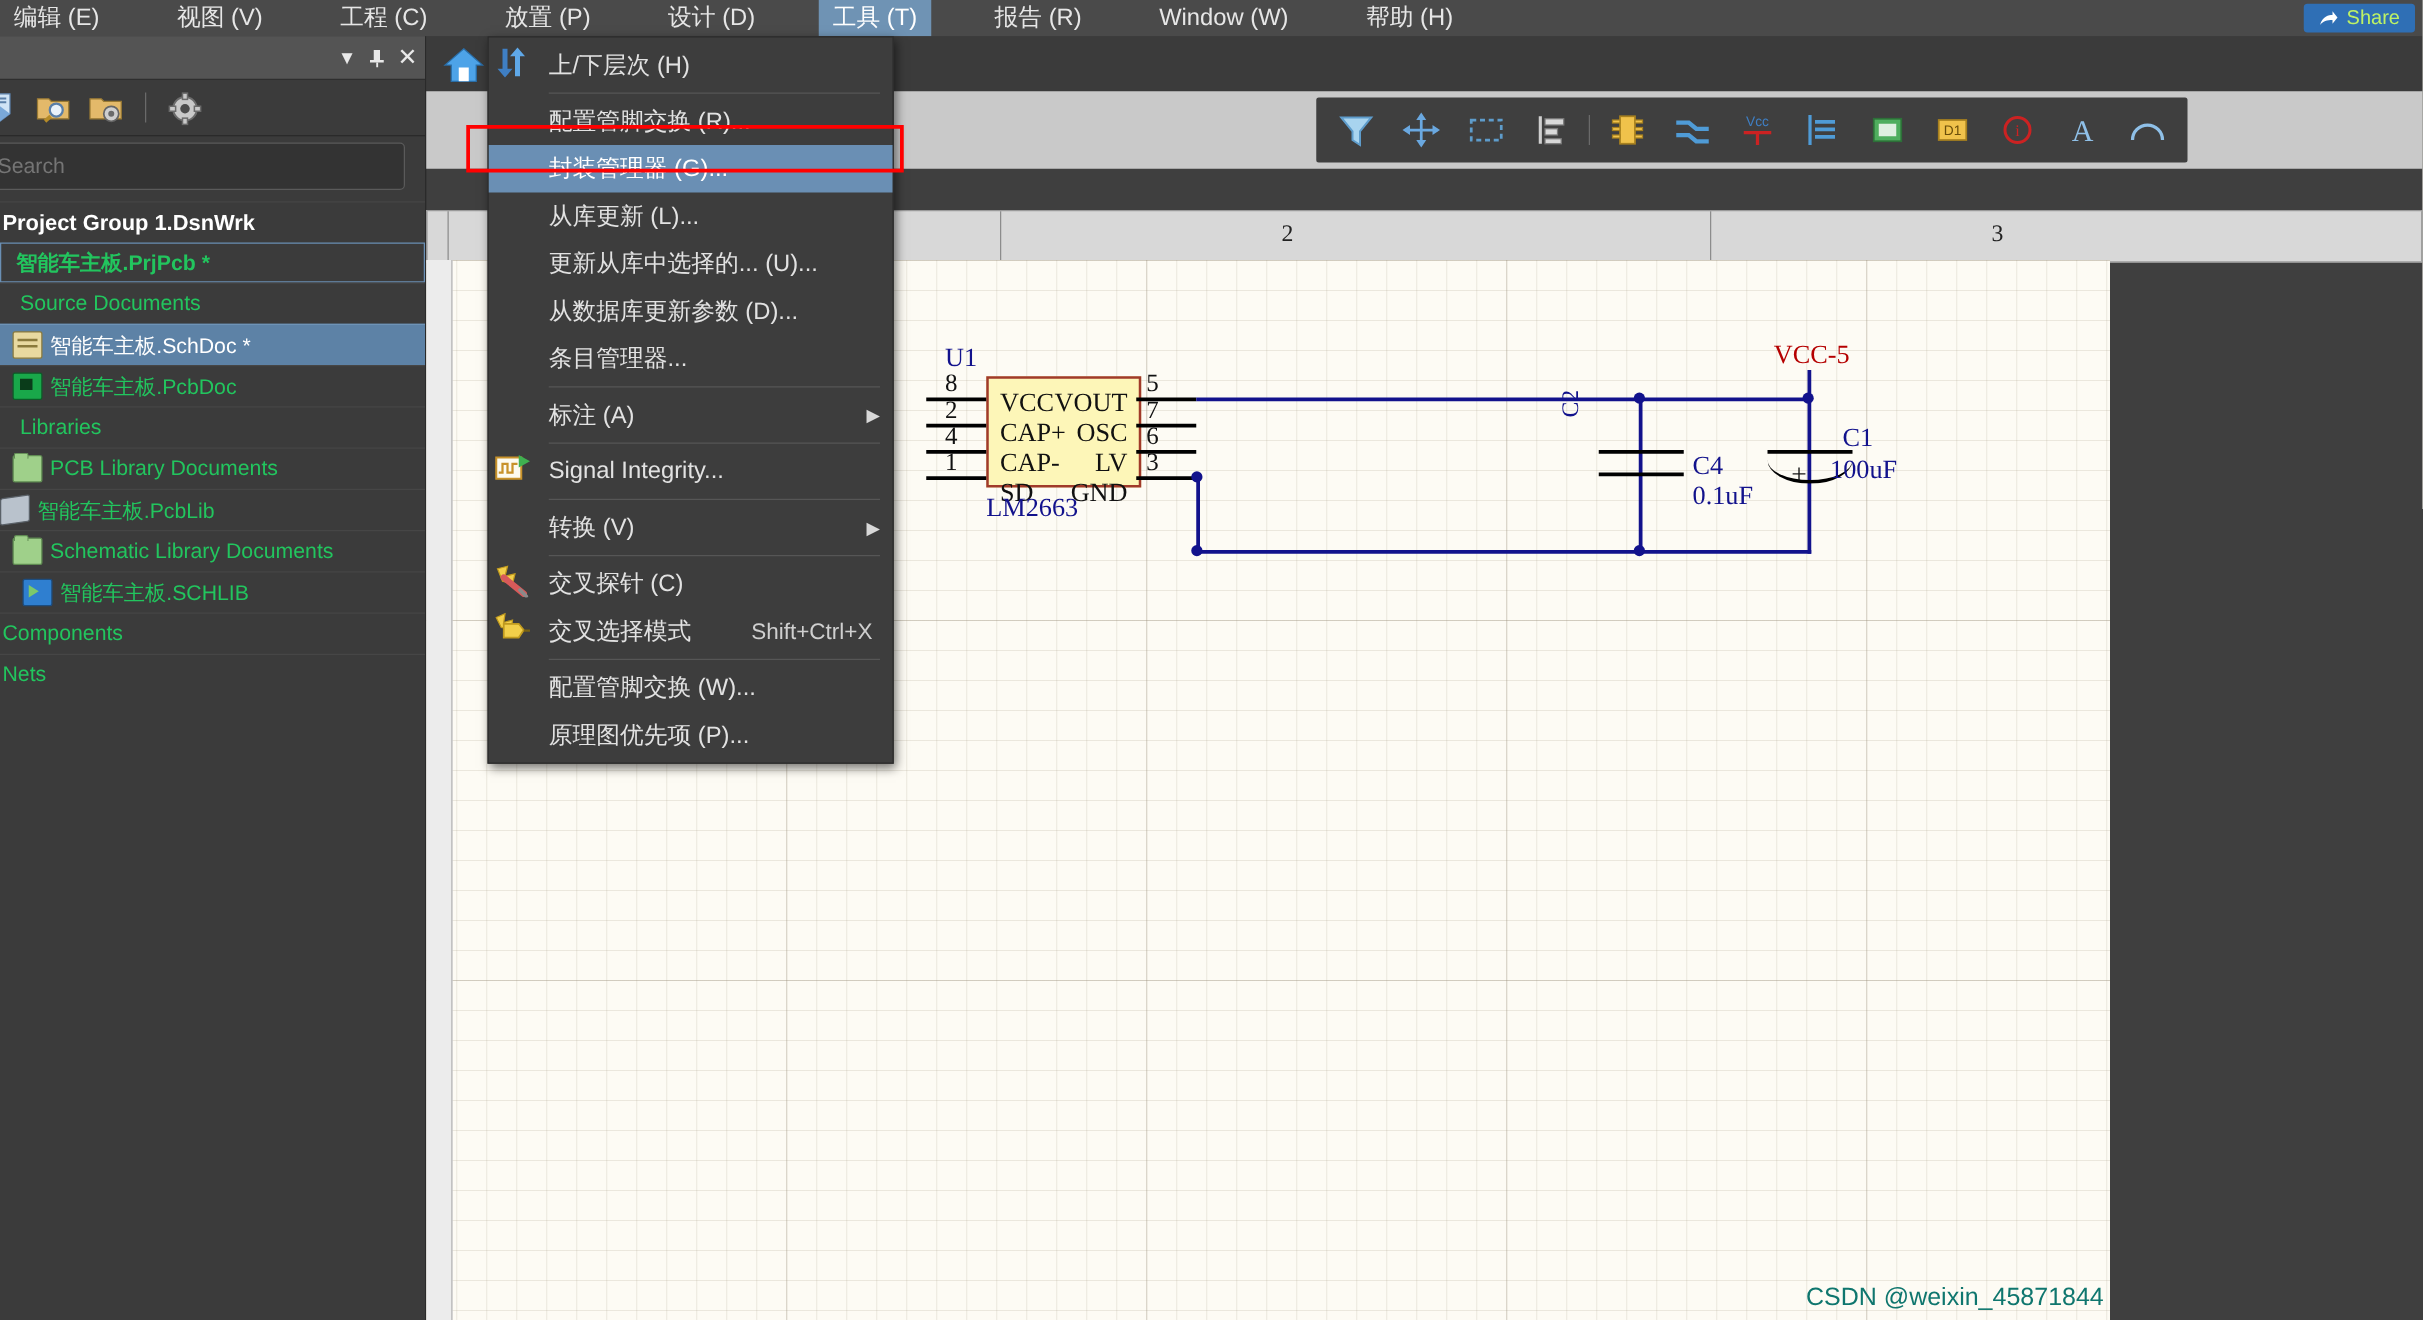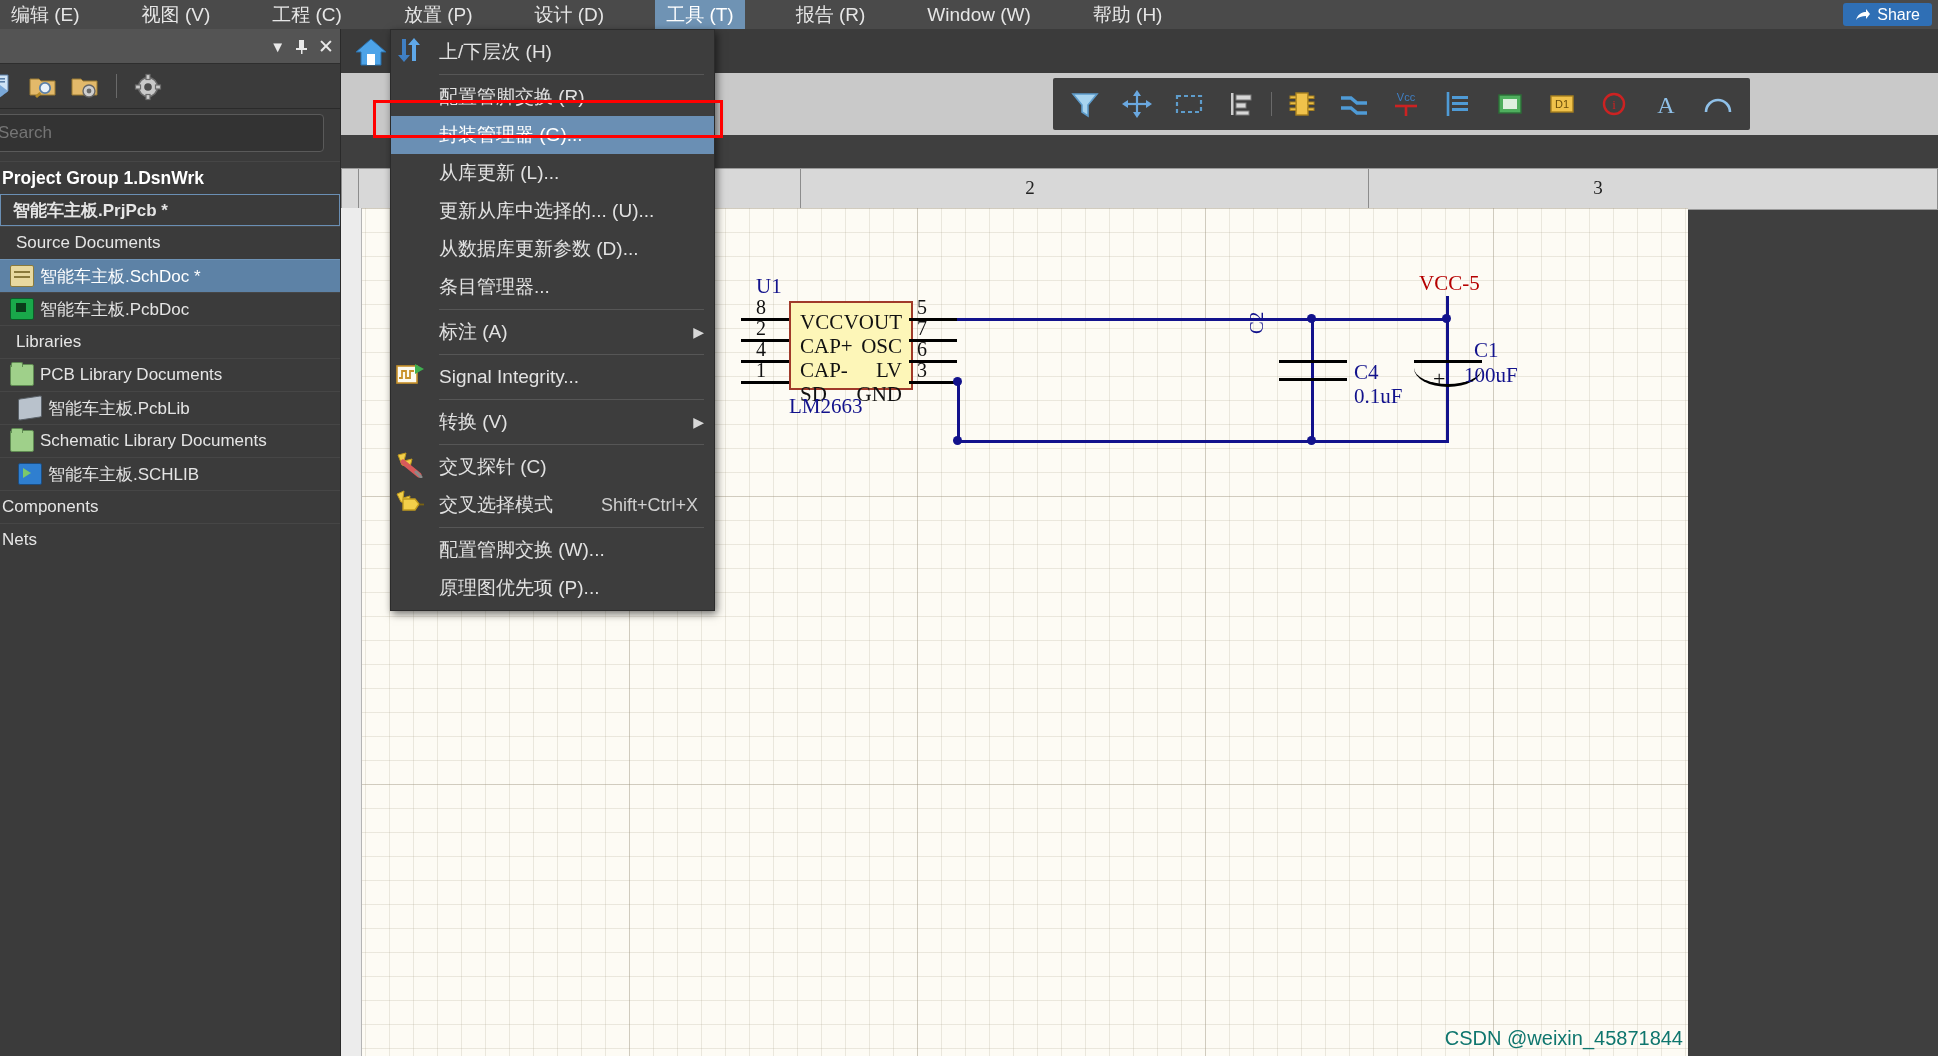--- a/index.html
+++ b/index.html
@@ -16,21 +16,21 @@
     position:absolute;left:0;top:0;width:1938px;height:29px;
     background:#4a4a4a;display:flex;align-items:center;gap:40px;
   }
   .menubar .mi{
     color:#e6e6e6;font-size:19px;line-height:29px;
     padding:0 11px;height:29px;white-space:nowrap;
   }
   .menubar .mi.active{background:#6f93b4;color:#ffffff;}
   .share-btn{
     position:absolute;right:6px;top:3px;height:23px;
-    background:#2f6fb5;color:#ffffff;font-size:16px;
+    background:#2f6fb5;color:#bef264;font-size:16px;
     border-radius:3px;padding:0 12px;display:flex;align-items:center;gap:6px;
   }
   .share-btn .ico{display:inline-block;}
 
   
   .leftpanel{
     position:absolute;left:0;top:29px;width:340px;height:1027px;
     background:#3b3b3b;border-right:1px solid #2a2a2a;
   }
   .panel-title{
@@ -55,21 +55,21 @@
   }
   .search-row input{
     background:transparent;border:none;outline:none;
     color:#c8c8c8;font-size:17px;width:100%;
     font-family:"Liberation Sans",sans-serif;
   }
 
   .tree{margin-top:9px;}
   .trow{
     height:32px;display:flex;align-items:center;
-    color:#e5e5e5;font-size:17px;white-space:nowrap;
+    color:#22c55e;font-size:17px;white-space:nowrap;
     border-top:1px solid #464646;
     padding-left:0;
   }
   .trow.hdr{font-weight:bold;color:#ffffff;font-size:17.5px;}
   .trow.sel{background:#5d82a6;color:#ffffff;border-top:1px solid #6e93b6;}
   .trow.framed{border:1px solid #6a8fb4;box-sizing:border-box;}
   .trow .tlabel{overflow:hidden;text-overflow:clip;}
   .ticon{width:22px;height:20px;margin-right:6px;flex:none;position:relative;}
 
   
@@ -302,21 +302,21 @@
 
       <div class="trow" style="padding-left:16px">
         <span class="tlabel">Libraries</span>
       </div>
 
       <div class="trow" style="padding-left:10px">
         <span class="ticon ic-folder"></span>
         <span class="tlabel">PCB Library Documents</span>
       </div>
 
-      <div class="trow" style="padding-left:18px">
+      <div class="trow" style="">
         <span class="ticon ic-lib"></span>
         <span class="tlabel">智能车主板.PcbLib</span>
       </div>
 
       <div class="trow" style="padding-left:10px">
         <span class="ticon ic-folder"></span>
         <span class="tlabel">Schematic Library Documents</span>
       </div>
 
       <div class="trow" style="padding-left:18px">

